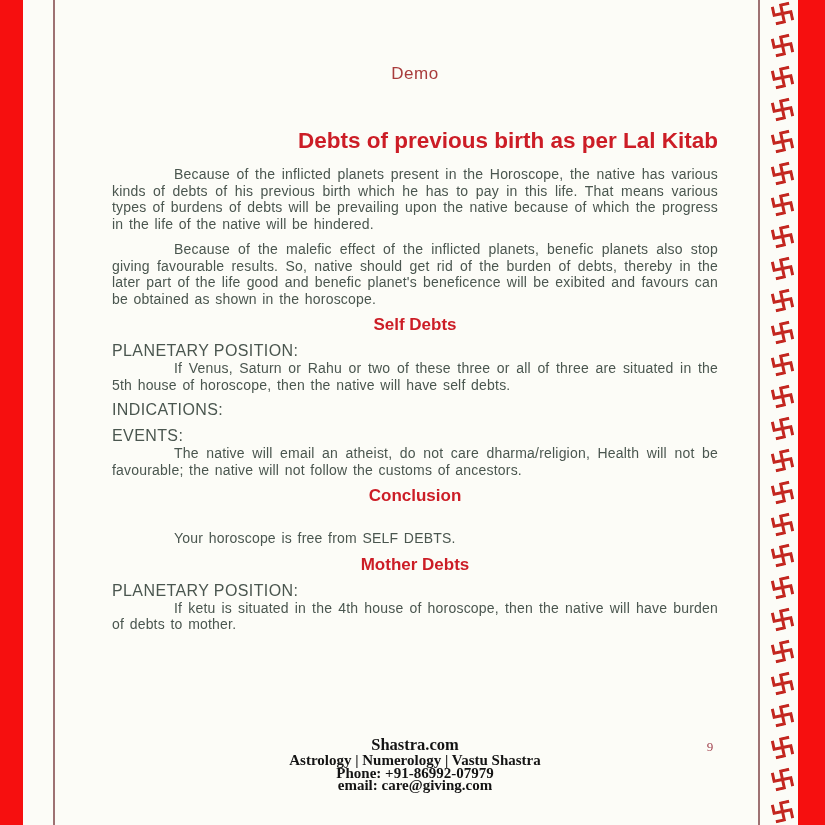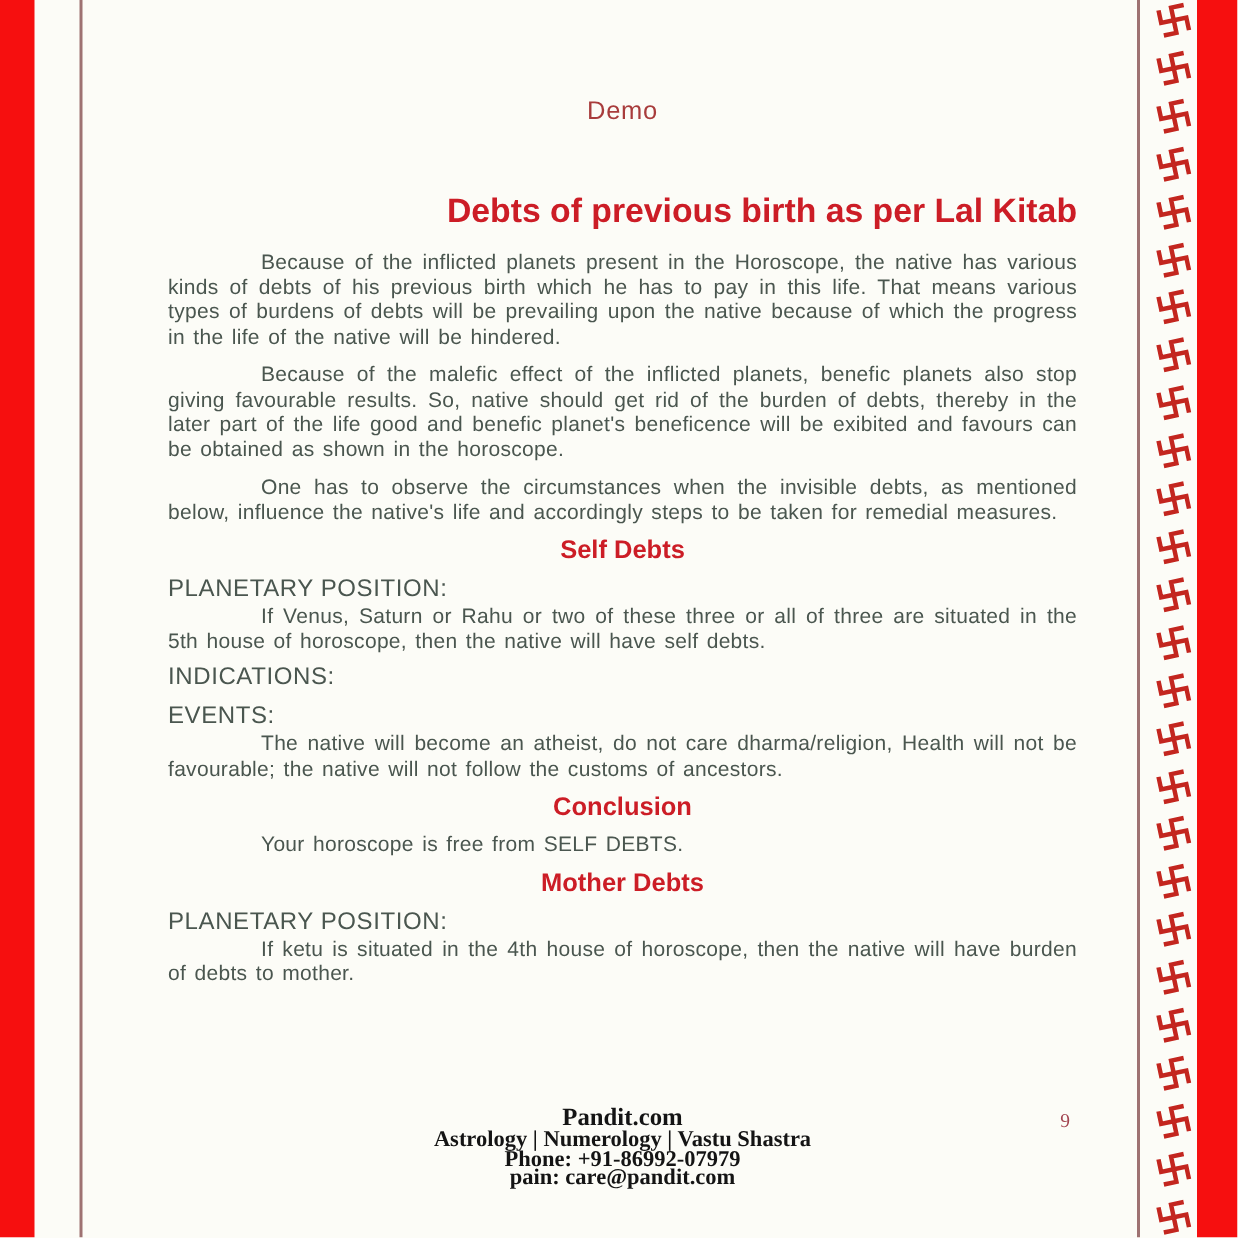--- a/index.html
+++ b/index.html
@@ -78,21 +78,21 @@
     text-align: center;
     font-size: 17px; line-height: 18px; font-weight: bold;
     color: var(--accent-red);
   }
   .label {
     margin-top: 8px;
     font-size: 16px; line-height: 18px;
     letter-spacing: 0.4px;
   }
   .label + .para { margin-top: 0; }
-  .sec + .para { margin-top: 7px; }
+  .sec + .para { margin-top: 25px; }
 
   
   .footer {
     position: absolute; left: 112px; top: 735px; width: 606px;
     text-align: center;
     font-family: "Liberation Serif", serif;
     font-weight: bold;
     color: #141414;
   }
   .footer-brand { font-size: 16.5px; line-height: 19px; }
@@ -347,40 +347,39 @@
   </svg>
 </div>
 <div class="bar-right"></div>
 
 <div class="content">
   <div class="demo">Demo</div>
   <h1 class="title">Debts of previous birth as per Lal Kitab</h1>
 
   <p class="para">Because of the inflicted planets present in the Horoscope, the native has various kinds of debts of his previous birth which he has to pay in this life. That means various types of burdens of debts will be prevailing upon the native because of which the progress in the life of the native will be hindered.</p>
   <p class="para">Because of the malefic effect of the inflicted planets, benefic planets also stop giving favourable results. So, native should get rid of the burden of debts, thereby in the later part of the life good and benefic planet's beneficence will be exibited and favours can be obtained as shown in the horoscope.</p>
-  <p class="para">One has to observe the circumstances when the invisible debts, as mentioned below, influence the native's life and accordingly steps to be taken for remedial measures.</p>
 
   <h2 class="sec">Self Debts</h2>
 
   <div class="label">PLANETARY POSITION:</div>
   <p class="para">If Venus, Saturn or Rahu or two of these three or all of three are situated in the 5th house of horoscope, then the native will have self debts.</p>
 
   <div class="label">INDICATIONS:</div>
 
   <div class="label">EVENTS:</div>
-  <p class="para">The native will become an atheist, do not care dharma/religion, Health will not be favourable; the native will not follow the customs of ancestors.</p>
+  <p class="para">The native will email an atheist, do not care dharma/religion, Health will not be favourable; the native will not follow the customs of ancestors.</p>
 
   <h2 class="sec">Conclusion</h2>
   <p class="para">Your horoscope is free from SELF DEBTS.</p>
 
   <h2 class="sec">Mother Debts</h2>
 
   <div class="label">PLANETARY POSITION:</div>
   <p class="para">If ketu is situated in the 4th house of horoscope, then the native will have burden of debts to mother.</p>
 </div>
 
 <div class="footer">
-  <div class="footer-brand">Pandit.com</div>
+  <div class="footer-brand">Shastra.com</div>
   <div class="footer-line">Astrology | Numerology | Vastu Shastra</div>
   <div class="footer-line">Phone: +91-86992-07979</div>
-  <div class="footer-line">pain: care@pandit.com</div>
+  <div class="footer-line">email: care@giving.com</div>
 </div>
 <div class="page-number">9</div>
 
 </body></html>

